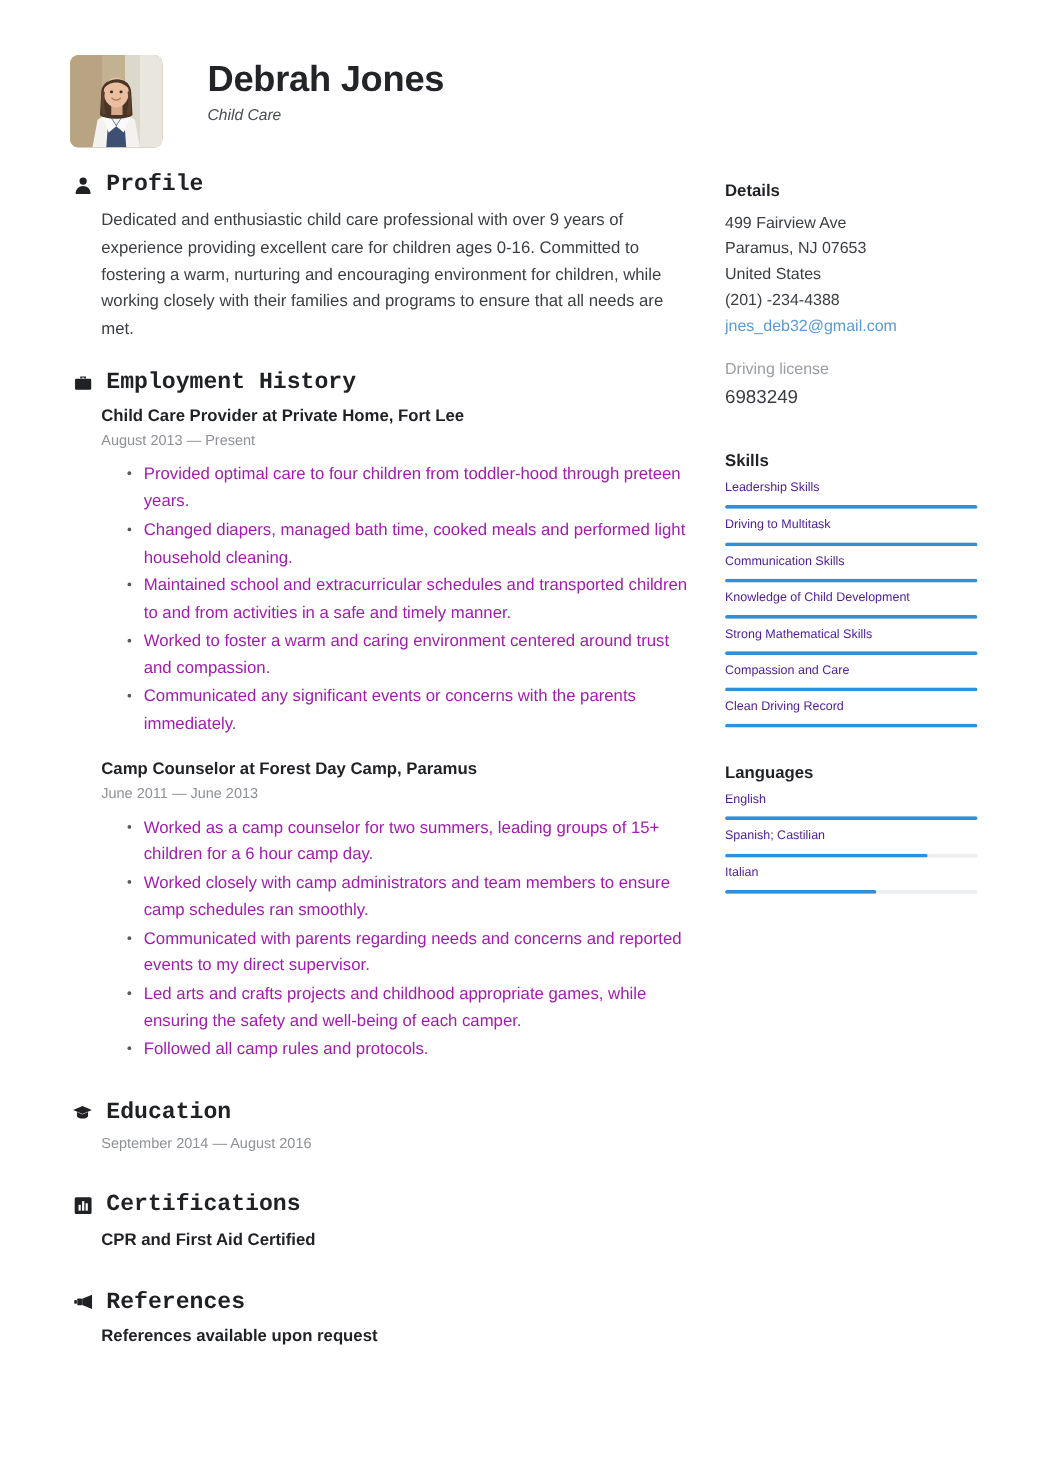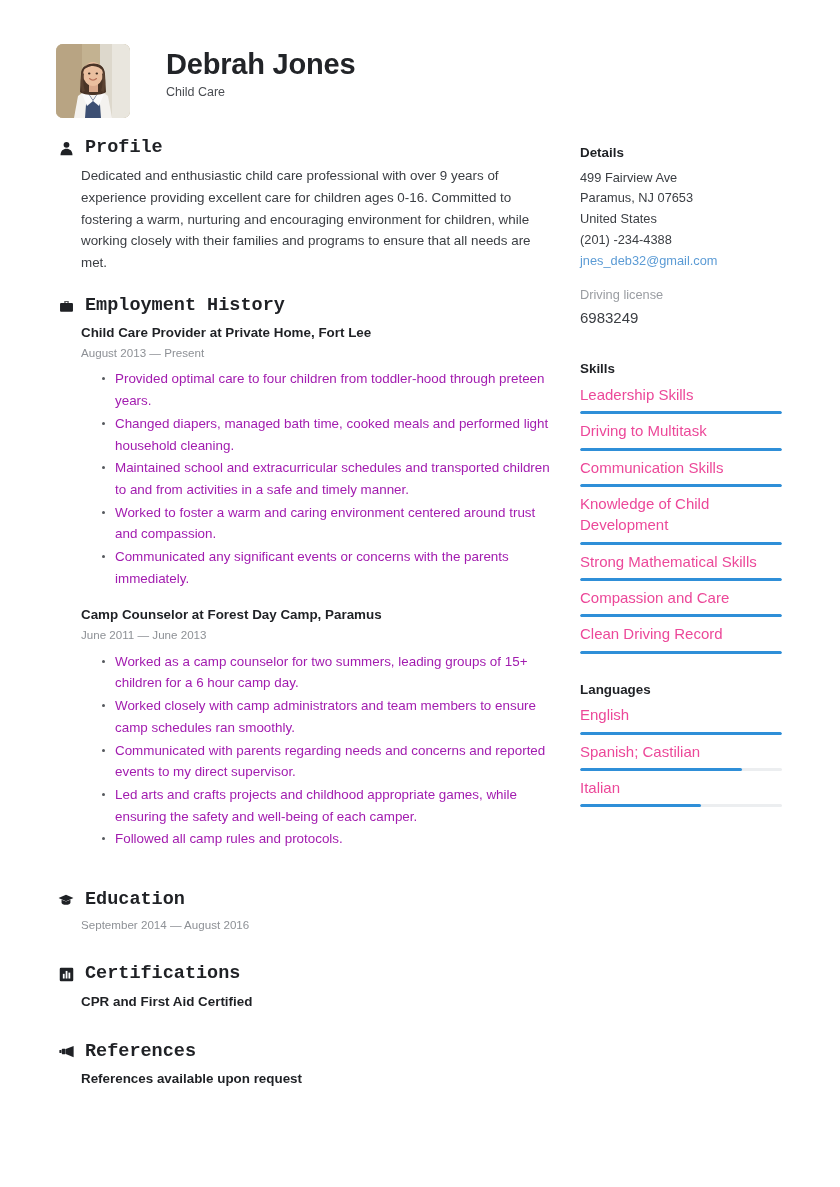--- a/index.html
+++ b/index.html
@@ -49,20 +49,21 @@
     font-weight: bold;
     letter-spacing: -0.2px;
     color: #222428;
     line-height: 1.12;
   }
   .job-title {
     font-size: 12.5px;
     color: #4a4d52;
     margin-top: 5px;
     line-height: 1.2;
+    font-style: italic;
   }
 
   
   .left-col {
     position: absolute;
     left: 56px;
     top: 138px;
     width: 500px;
   }
   .right-col {
@@ -169,22 +170,22 @@
     margin-top: 14px;
   }
   .side-value {
     font-size: 15px;
     color: #3b3e43;
     line-height: 1.62;
   }
 
   .rated-item { margin-bottom: 6px; }
   .rated-label {
-    font-size: 15px;
-    color: #ec4899;
+    font-size: 10px;
+    color: #4c1d95;
     line-height: 1.42;
     margin-bottom: 6px;
   }
   .rated-track {
     position: relative;
     width: 100%;
     height: 3px;
     background: #eceef0;
     border-radius: 2px;
     overflow: hidden;
@@ -297,21 +298,21 @@
             <li>Worked closely with camp administrators and team members to ensure camp schedules ran smoothly.</li>
             <li>Communicated with parents regarding needs and concerns and reported events to my direct supervisor.</li>
             <li>Led arts and crafts projects and childhood appropriate games, while ensuring the safety and well-being of each camper.</li>
             <li>Followed all camp rules and protocols.</li>
           </ul>
         </div>
 
       </div>
     </div>
 
-    <div class="section" style="margin-top:40px;">
+    <div class="section" style="margin-top:30px;">
       <div class="section-head">
         <span class="section-icon">
           <svg width="16" height="16" viewBox="0 0 18 16" fill="currentColor">
             <path d="M9 2.2 L17.4 5.8 L9 9.4 L0.6 5.8 Z"></path>
             <path d="M4 7.6 L4 11.1 C4 12.5 6.2 13.4 9 13.4 C11.8 13.4 14 12.5 14 11.1 L14 7.6 L9 9.8 Z"></path>
           </svg>
         </span>
         <span class="section-title">Education</span>
       </div>
       <div class="section-body">

